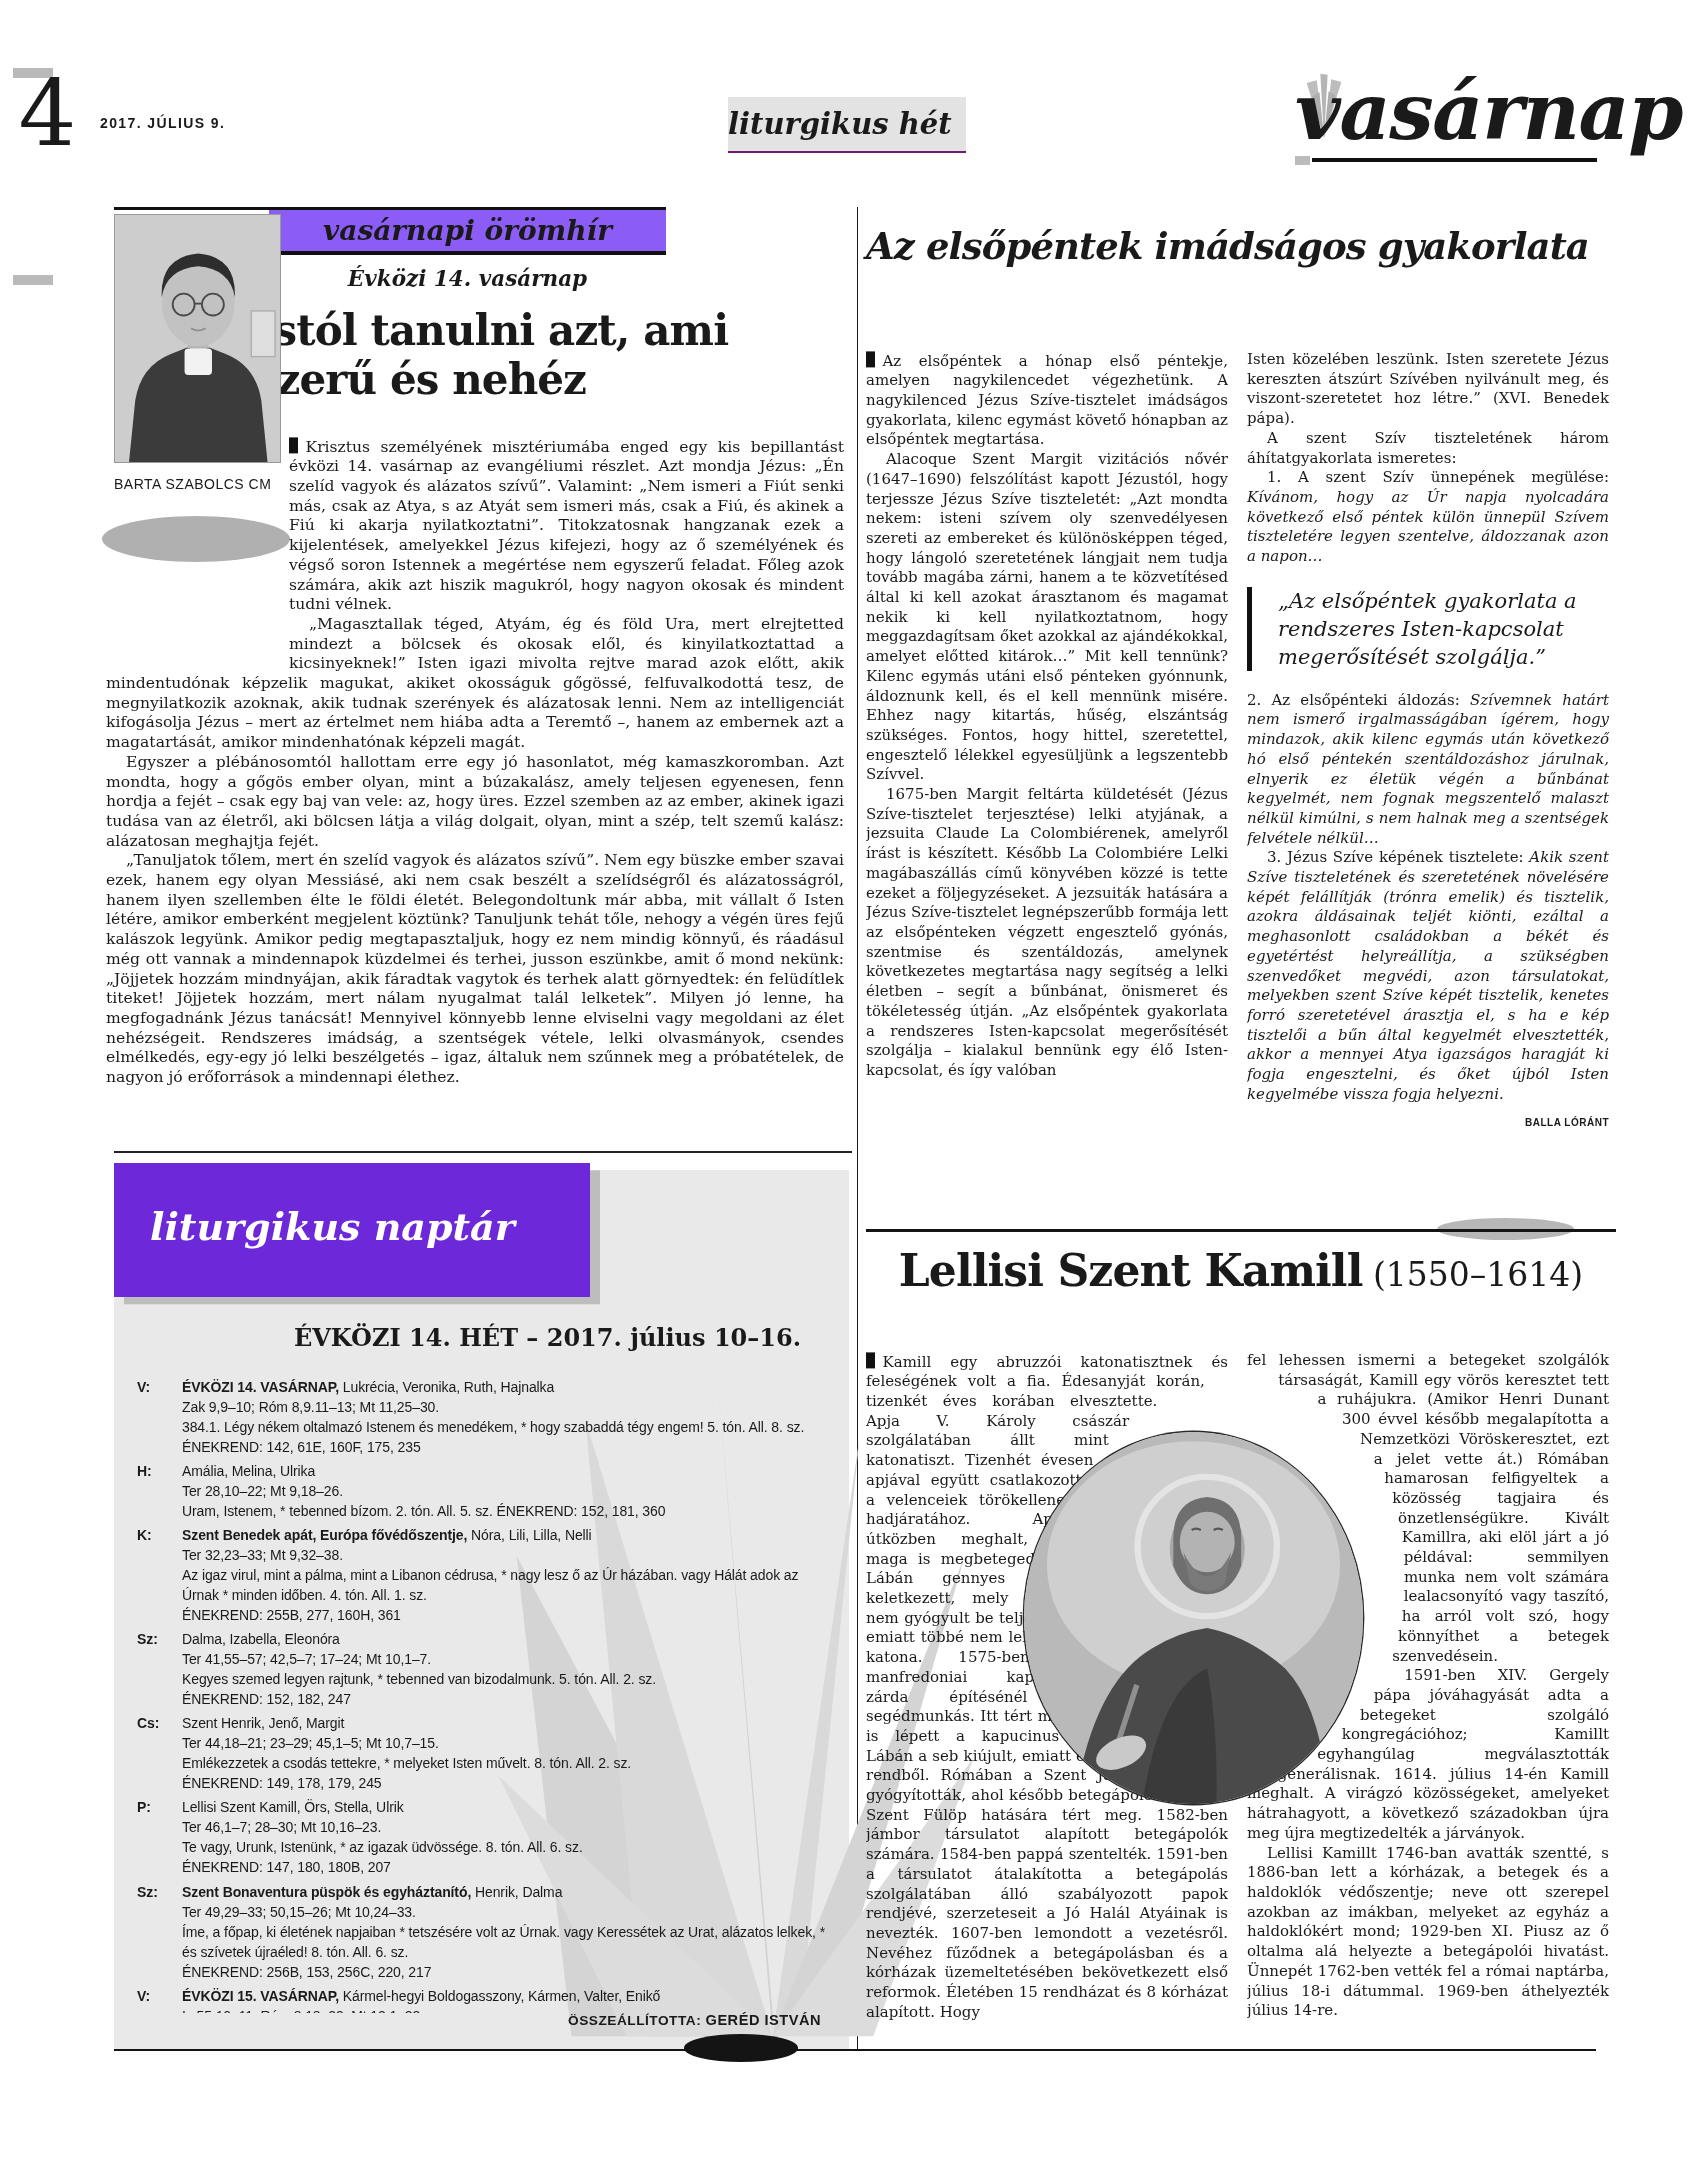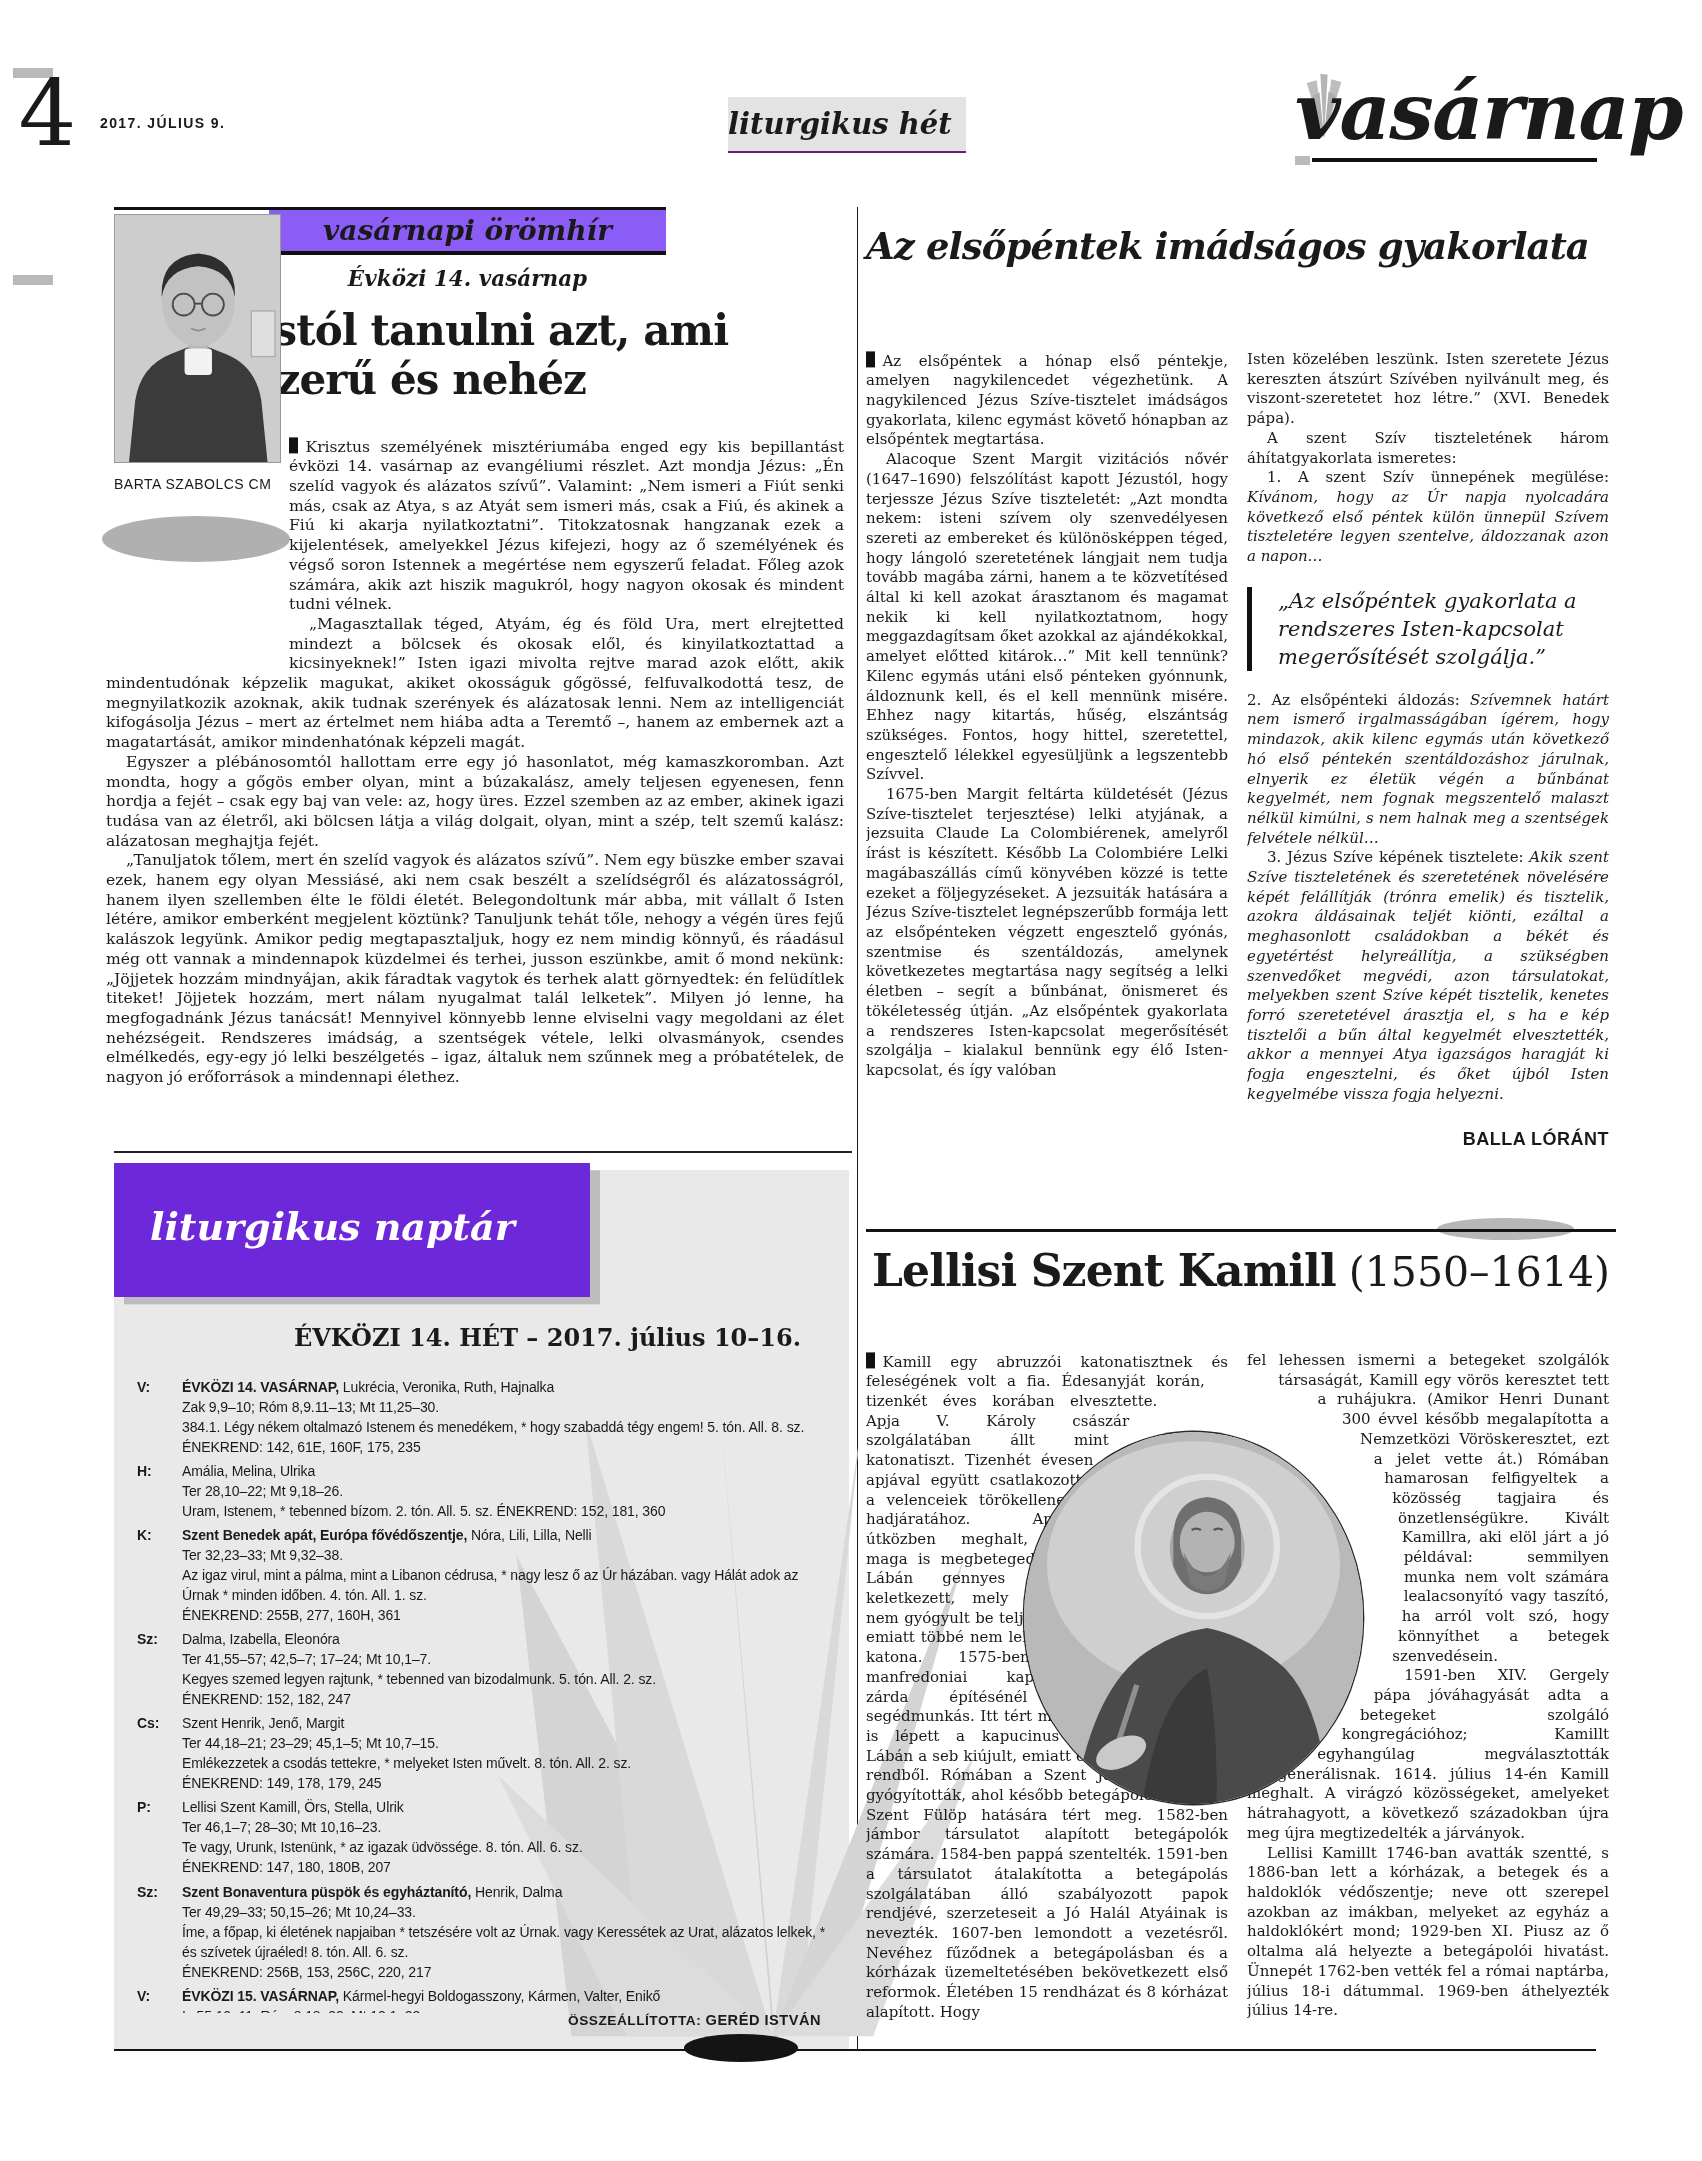--- a/index.html
+++ b/index.html
@@ -52,28 +52,28 @@
   #cal-compiled .by{font-size:14.6px}
   .calfont{font-family:"Liberation Sans","DejaVu Sans",sans-serif}
 
   
   #friday-title{position:absolute;left:866px;top:218px;width:750px;font-style:italic;font-weight:700;font-size:37px;line-height:57px;letter-spacing:-0.9px}
   .coltext{font-size:15px;line-height:19.7px;text-align:justify;overflow:hidden;position:absolute}
   #friday-col1{left:866px;top:350px;width:362px;height:865px}
   #friday-col2{left:1247px;top:350px;width:362px;height:865px}
   .itp .qt{font-style:italic}
   #pullquote{border-left:5.5px solid #111;padding-left:26px;margin:20px 0 20px 0;font-style:italic;font-size:21px;line-height:28px;text-align:left}
-  #friday-author{text-align:right;font-weight:700;font-size:18px;letter-spacing:0.5px;margin-top:25px}
+  #friday-author{text-align:right;font-weight:700;font-size:10px;letter-spacing:0.5px;margin-top:8px}
 
   
   #mid-blob{position:absolute;left:1437px;top:1218px;width:137px;height:22px;background:#b7b7b7;border-radius:50%}
   #mid-divider{position:absolute;left:866px;top:1229px;width:750px;height:2.7px;background:#141414}
   #saint-titlebox{position:absolute;left:866px;top:1245px;width:750px;text-align:center}
   #saint-title{font-weight:700;font-size:44px;letter-spacing:-0.9px}
-  #saint-years{font-size:41px;font-weight:400}
+  #saint-years{font-size:33px;font-weight:400}
   #saint-col1{left:866px;top:1351px;width:362px;height:686px}
   #saint-col2{left:1247px;top:1351px;width:362px;height:686px}
   #saint-col1 .ospacer{float:right;width:197px;height:371px;margin-top:81px;shape-outside:ellipse(197px 192px at 115% 50%)}
   #saint-col2 .ospacer{float:left;width:174px;height:384px;margin-top:69px;shape-outside:ellipse(183px 197px at -15% 50%)}
   #saint-oval{position:absolute;left:1024px;top:1432px;width:339px;height:372px;border-radius:50%;overflow:hidden;box-shadow:0 0 0 1.4px #2a2a2a}
 </style>
 </head>
 <body>
 
 <div class="page">

